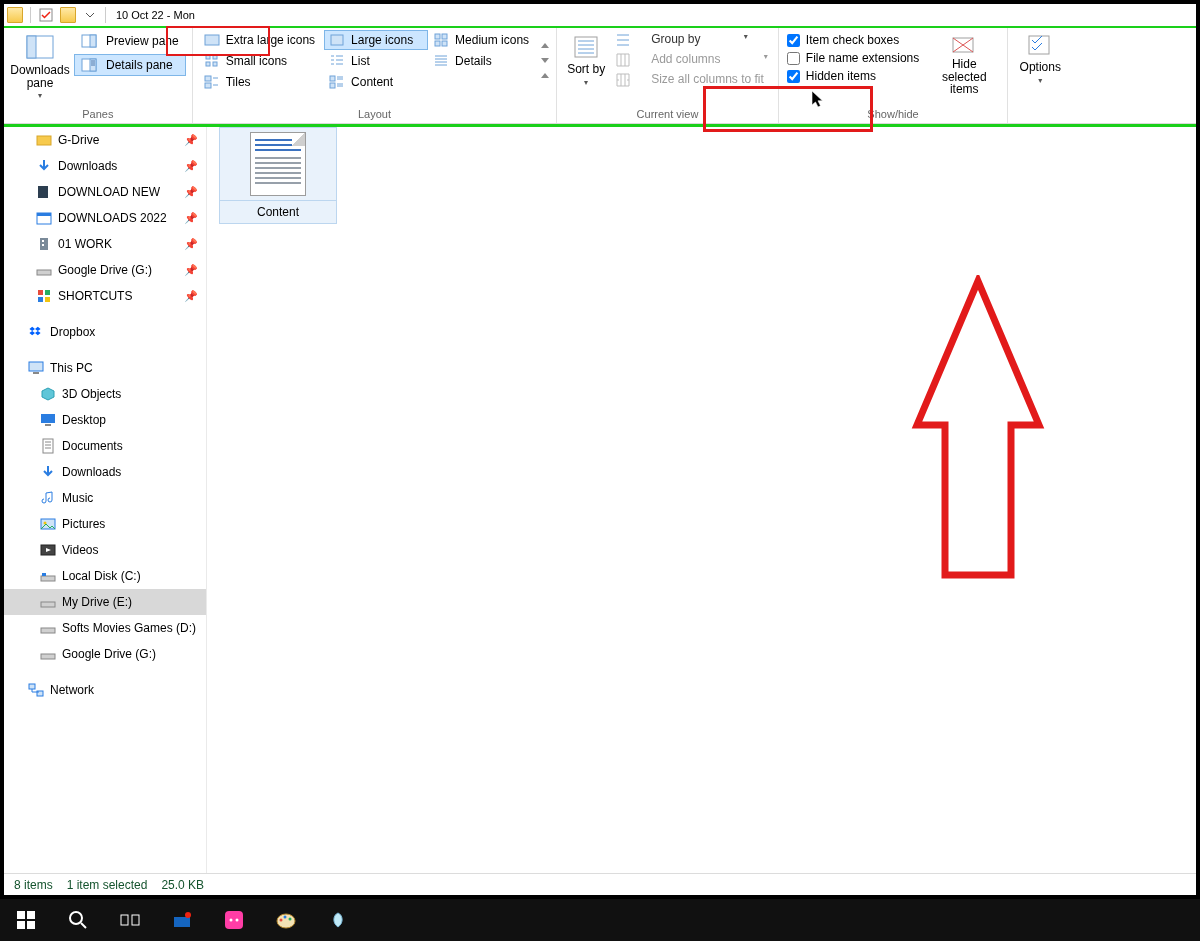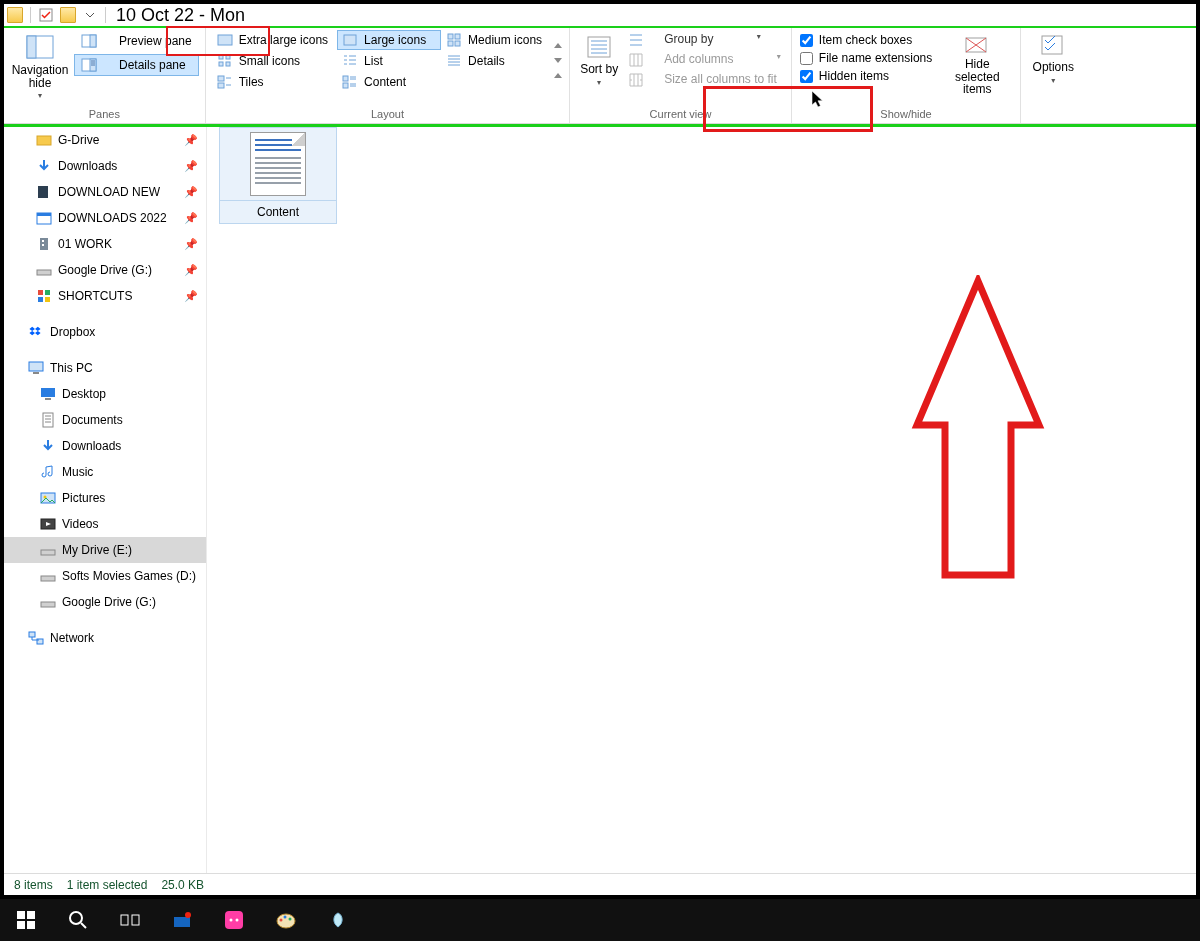--- a/index.html
+++ b/index.html
@@ -1,20 +1,20 @@
 <!DOCTYPE html>
 <html><head>
 <meta charset="utf-8">
 <style>
   * { box-sizing: border-box; margin: 0; padding: 0; font-family: "Segoe UI", Tahoma, sans-serif; }
   body { width:1200px; height:941px; background:#000; position:relative; overflow:hidden; font-size:12px; }
   .window { position:absolute; left:4px; top:4px; right:4px; bottom:46px; background:#fff; display:flex; flex-direction:column; }
 
   
-  .titlebar { height:22px; background:#fff; display:flex; align-items:center; font-size:18px; color:#000; }
+  .titlebar { height:22px; background:#fff; display:flex; align-items:center; font-size:11px; color:#000; }
   .tb-icon { width:16px; height:16px; margin:0 3px 0 3px; display:flex; align-items:center; justify-content:center; }
   .tb-folder { width:16px;height:16px;background:linear-gradient(#ffe9a6,#f7ca4d);border:1px solid #d8a62b;border-radius:1px; }
   .qat { width:18px;height:18px;display:flex;align-items:center;justify-content:center;margin:0 2px;border:1px solid transparent; }
   .tb-sep{ width:1px;height:16px;background:#ccc;margin:0 4px;}
   .tb-title{margin-left:6px;}
 
   
   .greenbar { height:2px; background:#1ad01a; }
 
   
@@ -24,21 +24,21 @@
   .tab.active { border:1px solid #c8c8c8; border-bottom:1px solid #f3f3f3; background:#f3f3f3; }
   .red-box-view { position:absolute; left:162px; top:22px; width:104px; height:30px; border:2px solid #e21a1a; pointer-events:none; z-index:50; }
 
   
   .ribbon { height:96px; background:#fff; border-bottom:1px solid #dadada; display:flex; position:relative; }
   .group { border-right:1px solid #e1e1e1; display:flex; flex-direction:column; padding:2px 6px 0 6px; }
   .group .glabel{ text-align:center; font-size:11px;color:#666;margin-top:auto;margin-bottom:3px; }
   .btn-big { display:flex; flex-direction:column; align-items:center; justify-content:center; padding:2px 4px; cursor:default; width:60px; }
   .btn-big .caret{ font-size:8px;color:#555;margin-top:2px; }
   .panes-col { display:flex; flex-direction:column; gap:2px; margin-left:4px; }
-  .small-btn { display:flex; align-items:center; gap:22px; padding:2px 6px; border:1px solid transparent; cursor:default;}
+  .small-btn { display:flex; align-items:center; gap:9px; padding:2px 6px; border:1px solid transparent; cursor:default;}
   .small-btn.selected { background:#cce6ff; border:1px solid #7eb6e8; }
   .icon-box { width:16px;height:16px;display:inline-flex;align-items:center;justify-content:center;flex-shrink:0;}
   .layout-grid { display:flex; flex-direction:row;}
   .layout-col { display:flex;flex-direction:column; gap:1px; }
   .layout-item { display:flex; align-items:center; gap:6px; padding:1px 8px 1px 4px; border:1px solid transparent; min-width:104px; font-size:12px; }
   .layout-item.selected { background:#cce6ff; border:1px solid #7eb6e8; }
   .cv-col { display:flex; flex-direction:column; }
   .cv-btn { display:flex; align-items:flex-start; gap:20px; padding:2px 4px; font-size:12px; color:#333;}
   .cv-btn.dim{color:#9a9a9a;}
   .sh-col{display:flex;flex-direction:column;gap:2px;padding-top:2px;}
@@ -117,21 +117,21 @@
   <div class="ribbon">
 
     <div class="group" style="flex-direction:row;">
       <div style="display:flex;flex-direction:column;">
         <div style="display:flex;">
           <div class="btn-big">
             <svg width="32" height="32">
                 <rect x="3" y="4" width="26" height="22" fill="#fff" stroke="#6fa2d8"></rect>
                 <rect x="3" y="4" width="9" height="22" fill="#cfe3f7" stroke="#6fa2d8"></rect>
               </svg>
-            <span style="text-align:center;line-height:1.05;">Navigation hide</span>
+            <span style="text-align:center;line-height:1.05;">Downloads pane</span>
             <span class="caret">▾</span>
           </div>
           <div class="panes-col">
             <div class="small-btn">
               <span class="icon-box">
                   <svg width="16" height="16">
                     <rect x="1" y="2" width="14" height="12" fill="#fff" stroke="#6fa2d8"></rect>
                     <rect x="9" y="2" width="6" height="12" fill="#cfe3f7" stroke="#6fa2d8"></rect>
                   </svg>
                 </span>
@@ -425,20 +425,28 @@
               <rect x="1" y="2" width="14" height="9" fill="#cfe3f7" stroke="#2a7de1"></rect>
               <rect x="5" y="12" width="6" height="2" fill="#888"></rect>
             </svg>
           </span>
           <span>This PC</span>
         </div>
 
       <div class="nav-item sub2">
           <span class="ico">
             <svg width="16" height="16">
+              <path d="M8 2l6 3v6l-6 3-6-3V5z" fill="#5fc6d8" stroke="#2da0b5"></path>
+            </svg>
+          </span>
+          <span>3D Objects</span>
+        </div>
+      <div class="nav-item sub2">
+          <span class="ico">
+            <svg width="16" height="16">
               <rect x="1" y="2" width="14" height="9" fill="#2a7de1"></rect>
               <rect x="5" y="12" width="6" height="2" fill="#888"></rect>
             </svg>
           </span>
           <span>Desktop</span>
         </div>
       <div class="nav-item sub2">
           <span class="ico">
             <svg width="16" height="16">
               <rect x="3" y="1" width="10" height="14" fill="#fff" stroke="#888"></rect>
@@ -475,20 +483,29 @@
           <span>Pictures</span>
         </div>
       <div class="nav-item sub2">
           <span class="ico">
             <svg width="16" height="16">
               <rect x="1" y="3" width="14" height="10" fill="#444" stroke="#222"></rect>
               <path d="M6 6l5 2-5 2z" fill="#fff"></path>
             </svg>
           </span>
           <span>Videos</span>
+        </div>
+      <div class="nav-item sub2">
+          <span class="ico">
+            <svg width="16" height="16">
+              <rect x="1" y="8" width="14" height="5" fill="#d0d0d0" stroke="#888"></rect>
+              <rect x="2" y="5" width="4" height="3" fill="#2a7de1"></rect>
+            </svg>
+          </span>
+          <span>Local Disk (C:)</span>
         </div>
       <div class="nav-item sub2 sel">
           <span class="ico">
             <svg width="16" height="16">
               <rect x="1" y="8" width="14" height="5" fill="#d0d0d0" stroke="#888"></rect>
             </svg>
           </span>
           <span>My Drive (E:)</span>
         </div>
       <div class="nav-item sub2">

